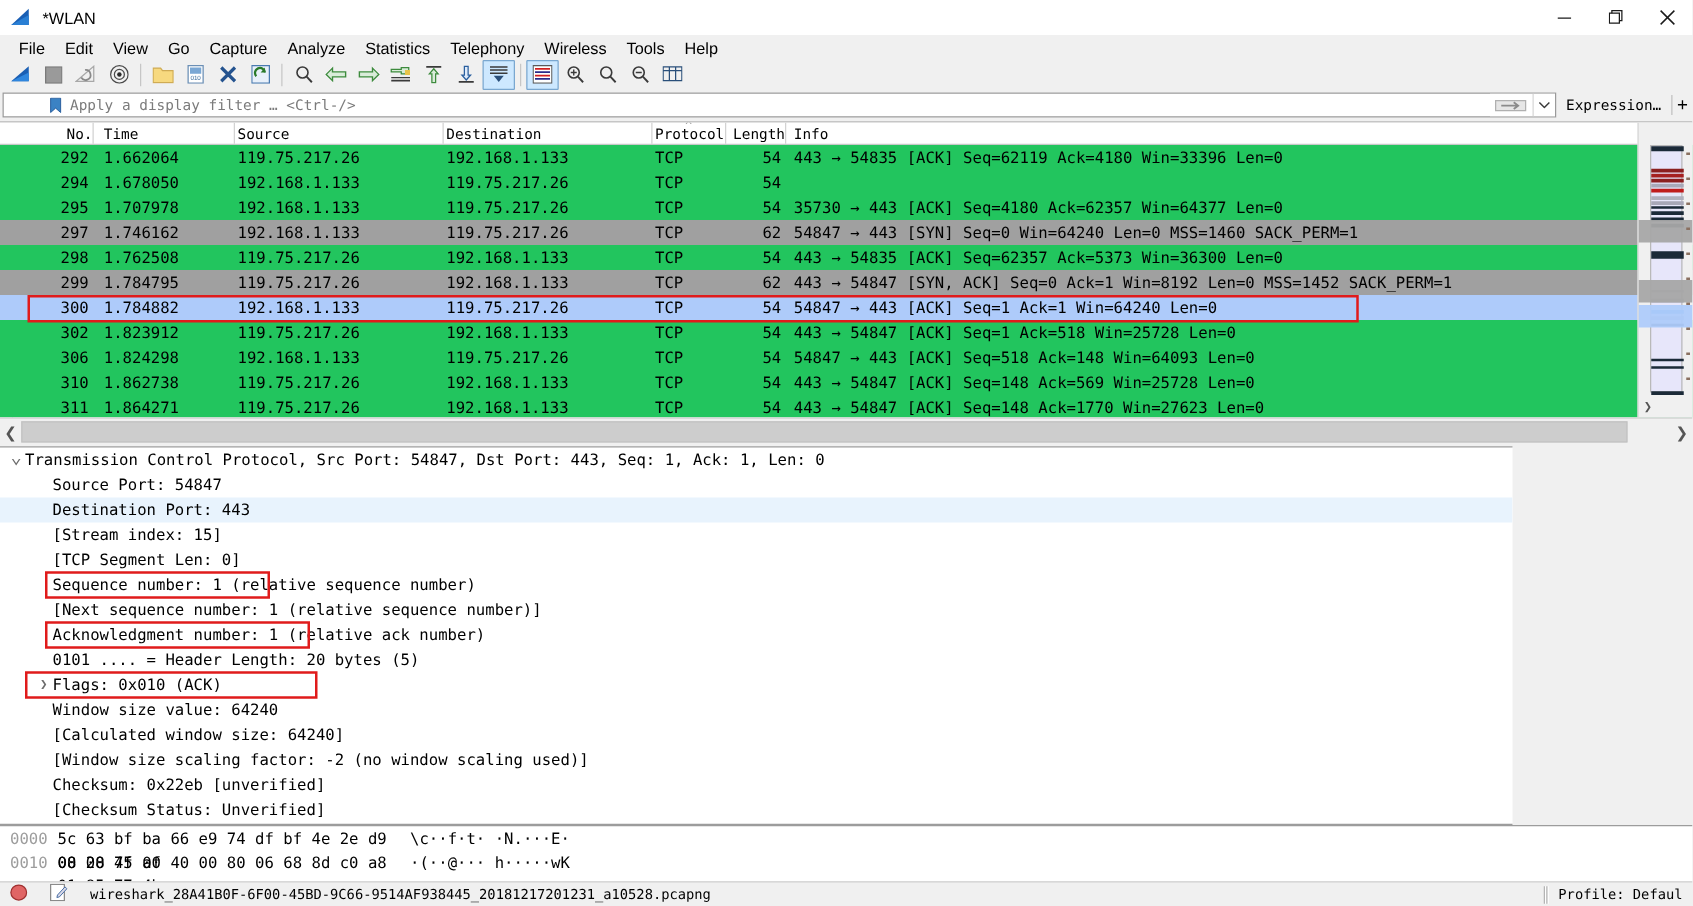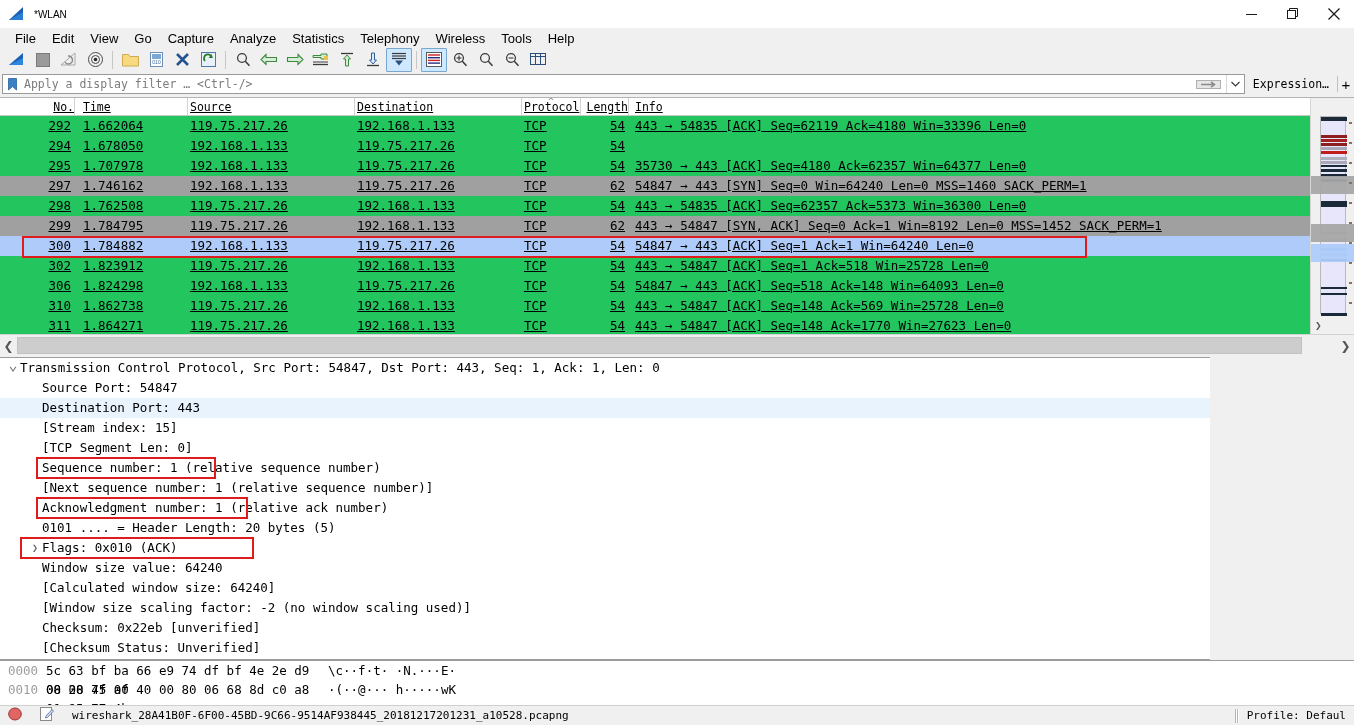--- a/index.html
+++ b/index.html
@@ -17,21 +17,21 @@
   #app { position: relative; width: 1354px; height: 725px; background: #f0f0f0; }
 
   
   .titlebar {
     position: absolute; left:0; top:0; width:1354px; height:28px;
     background:#ffffff; display:flex; align-items:center;
   }
   .titlebar-left { display:flex; align-items:center; padding-left:8px; gap:8px; flex:1; }
   .shark-logo { width:18px; height:16px; position:relative; }
   .shark-logo svg { display:block; }
-  .title-text { font-size:10px; color:#000; font-family:"Liberation Sans",sans-serif; }
+  .title-text { font-size:13px; color:#000; font-family:"Liberation Sans",sans-serif; }
   .win-buttons { display:flex; height:28px; }
   .win-btn {
     width:41px; height:28px; display:flex; align-items:center; justify-content:center;
     font-size:13px; color:#1a1a1a;
   }
   .win-btn svg { display:block; }
 
   
   .menubar {
     position:absolute; left:0; top:28px; width:1070px; height:21px;
@@ -52,21 +52,21 @@
   .tb.sel { background:#cde8ff; border:1px solid #7aa7d0; border-radius:1px; }
   .tb-sep { width:1px; height:18px; background:#c6c6c6; margin:0 4px; }
 
   
   .filterbar {
     position:absolute; left:0; top:73px; width:1354px; height:22px;
     background:#f0f0f0; display:flex; align-items:center;
   }
   .filter-input {
     position:relative; flex:1; margin-left:2px; height:20px; background:#fff;
-    border:1px solid #9a9a9a; display:flex; align-items:center;
+    border:1px solid #9a9a9a; display:flex; align-items:center;padding-left:32px;
   }
   .filter-ico {
     width:18px; height:18px; display:flex; align-items:center; justify-content:center;
     flex-shrink:0;
   }
   .filter-ph {
     flex:1; font-family:"DejaVu Sans Mono","Liberation Mono",monospace;
     font-size:11.5px; color:#7b7b7b; padding-left:3px; letter-spacing:0px;
     white-space:nowrap; overflow:hidden;
   }
@@ -85,21 +85,20 @@
   }
   .vsep-small { width:1px; height:16px; background:#c0c0c0; }
   .plus-ico { width:16px; display:flex; justify-content:center; font-size:15px; color:#000; }
 
   
   .packet-list {
     position:absolute; left:0; top:97px; width:1354px; height:237px;
     background:#fff; border-top:1px solid #b4b4b4;
     font-family:"DejaVu Sans Mono","Liberation Mono",monospace;
     overflow:hidden;
-    text-decoration:underline;
   }
   .plist-header {
     display:flex; height:18px; background:#fff; border-bottom:1px solid #c8c8c8;
     position:relative;
   }
   .ph-cell {
     font-family:"DejaVu Sans Mono","Liberation Mono",monospace;
     font-size:11.5px; color:#000; padding-left:4px; line-height:18px;
     border-right:1px solid #d2d2d2; position:relative; white-space:nowrap;
     overflow:hidden;

